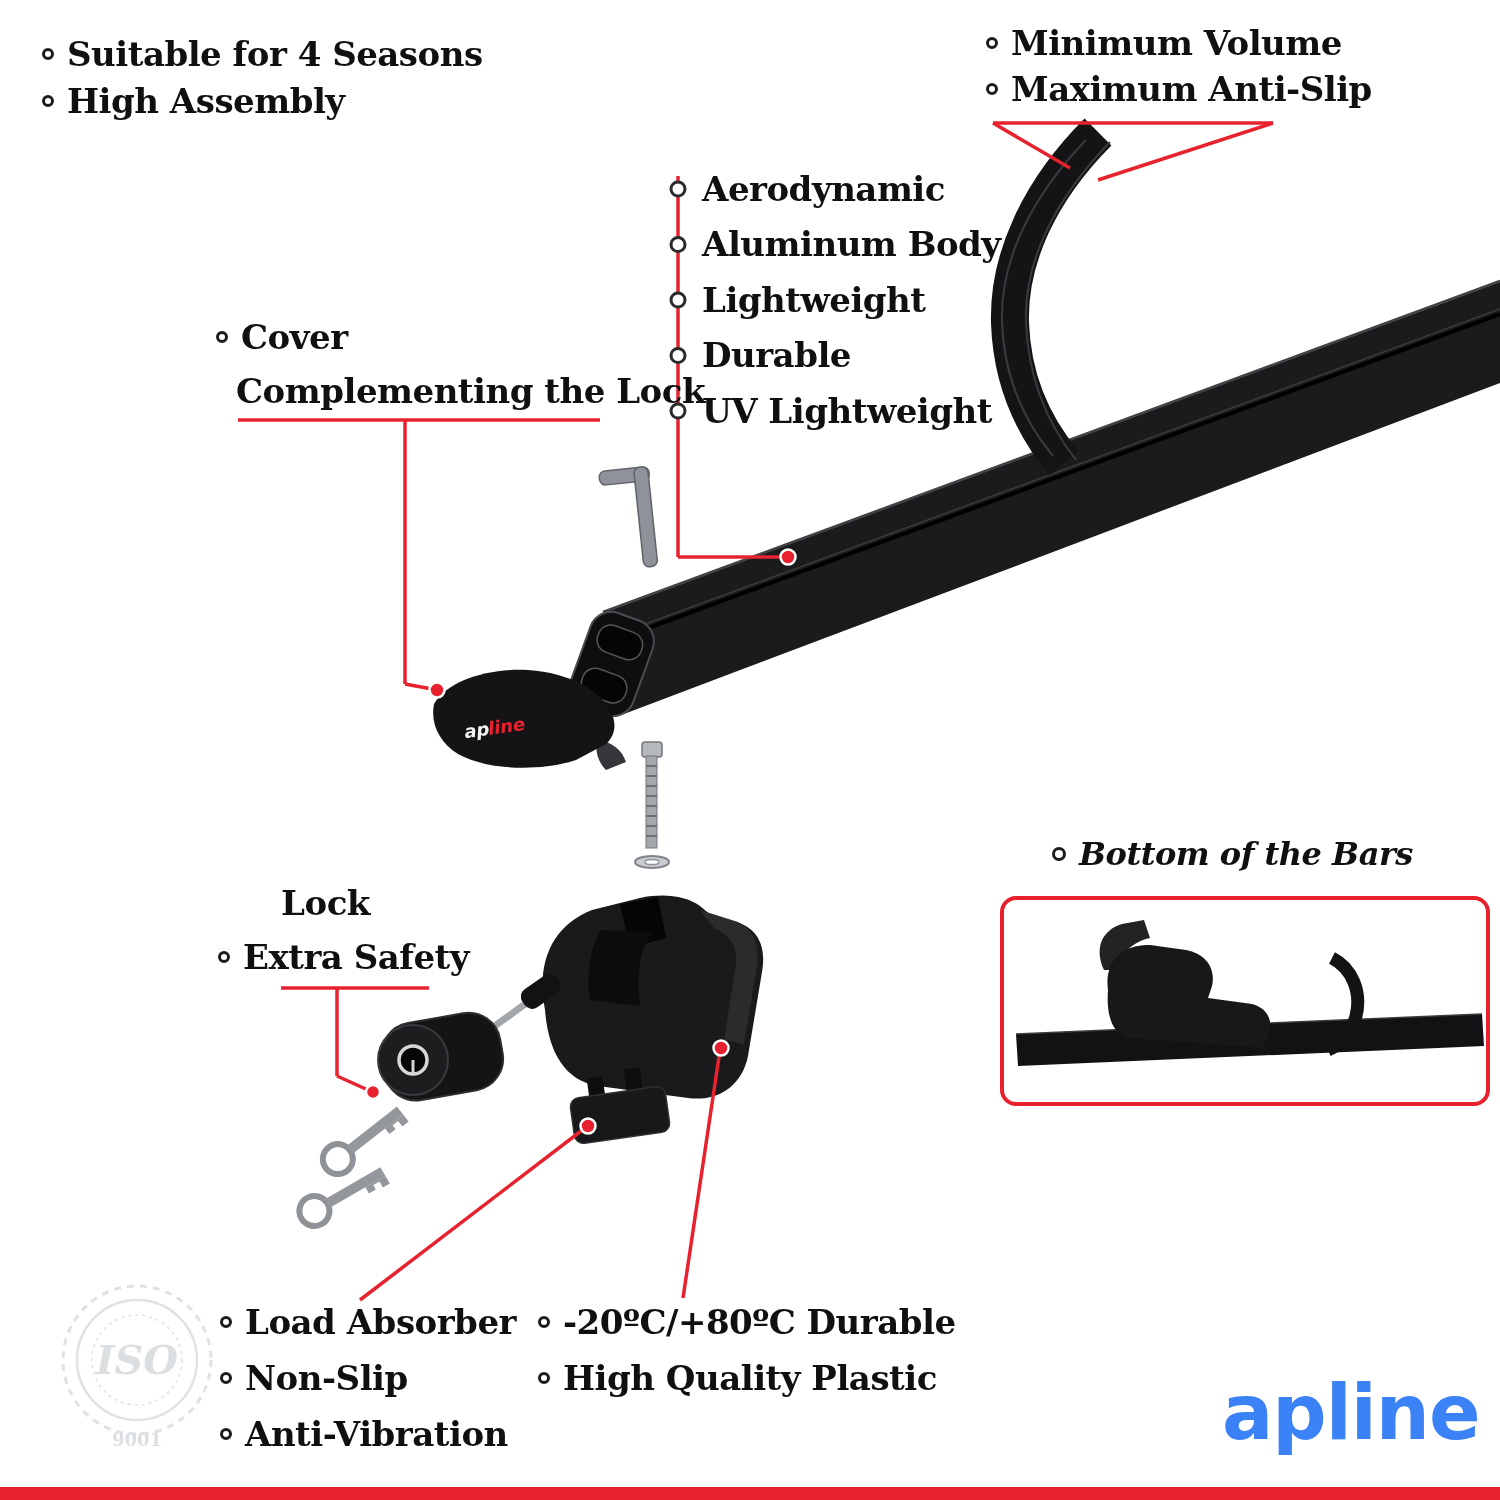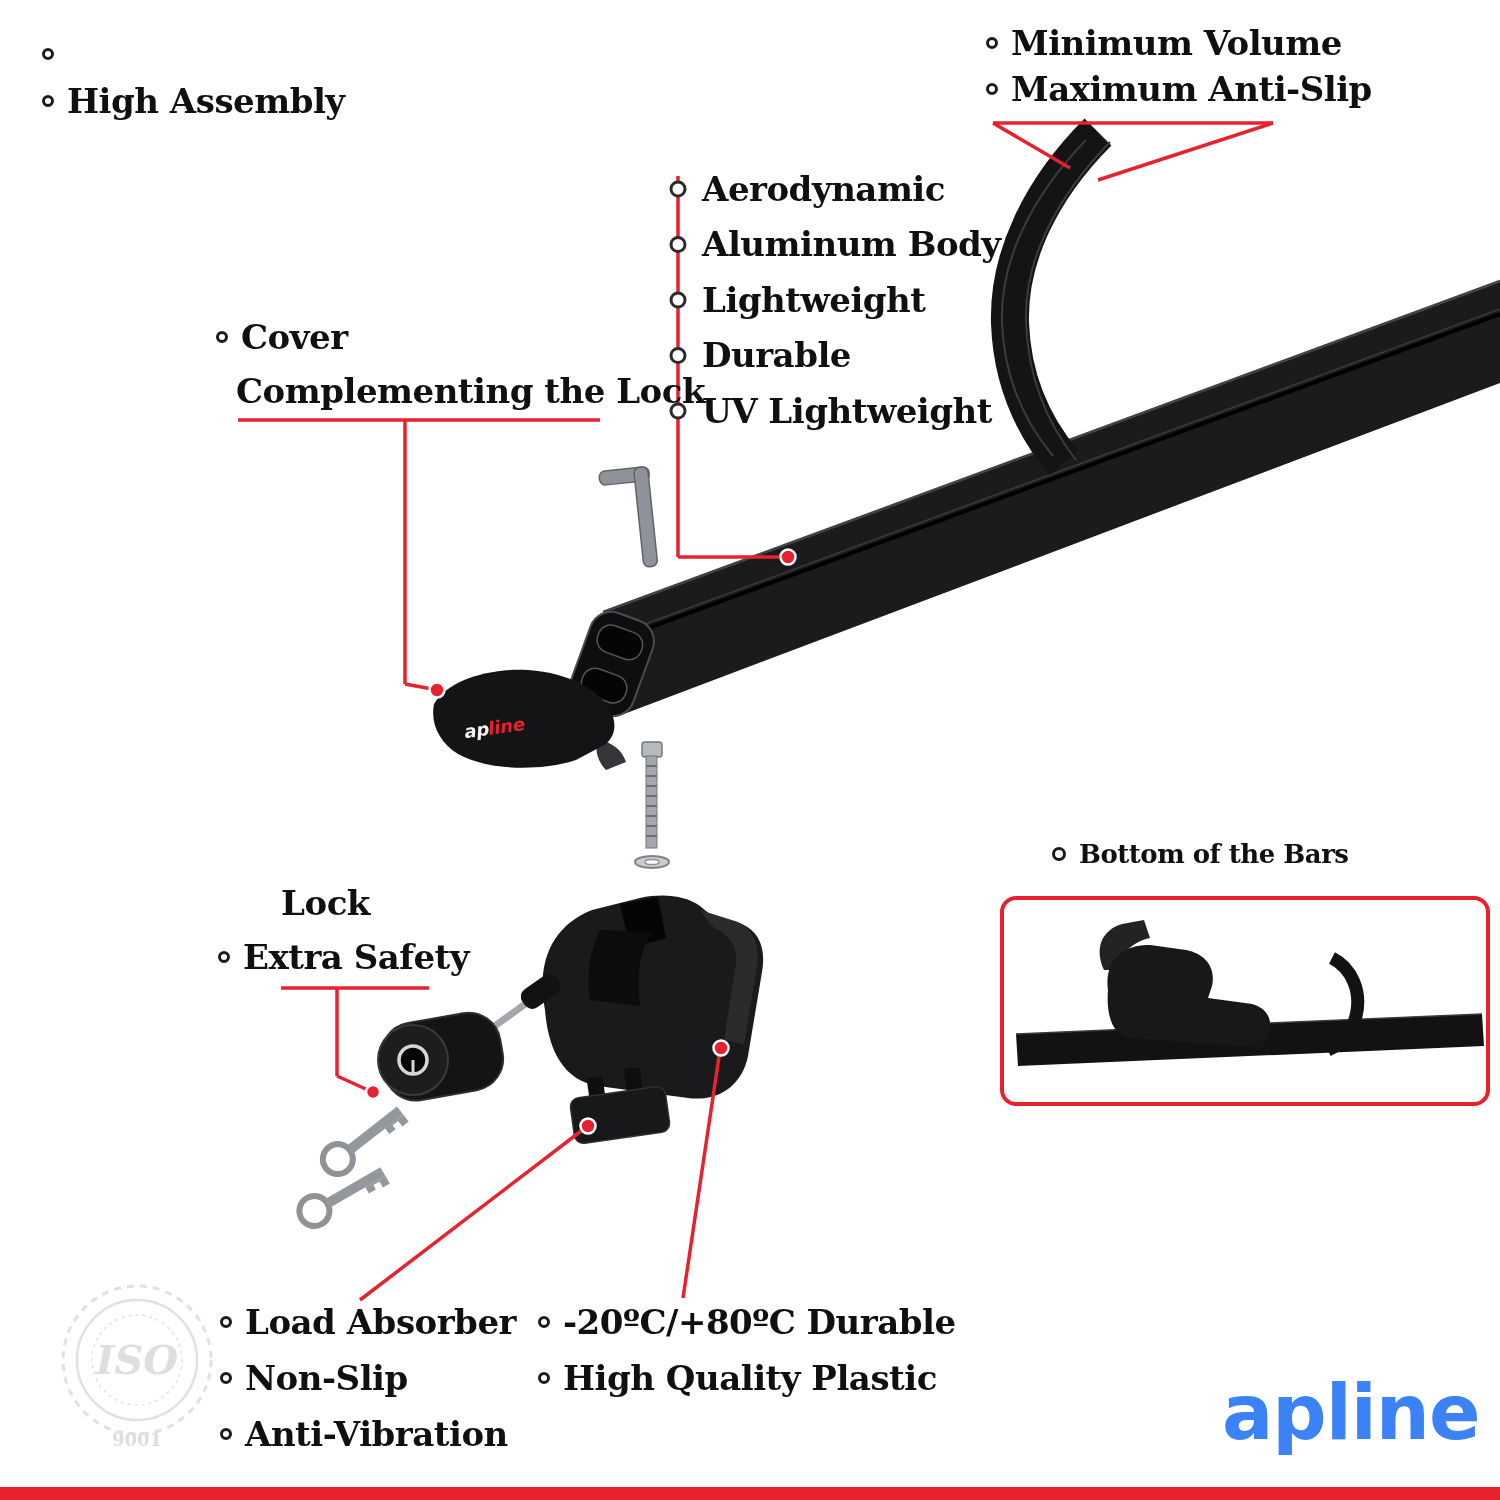--- a/index.html
+++ b/index.html
@@ -5,21 +5,21 @@
   :root { --accent:#e8212e; }
   * { margin:0; padding:0; box-sizing:border-box; }
   html,body { overflow:hidden; }
   body { width:1500px; height:1500px; background:#fff; font-family:"DejaVu Serif",serif; }
   .canvas { position:relative; width:1500px; height:1500px; background:#fff; overflow:hidden; }
   .art { position:absolute; left:0; top:0; }
   .label { position:absolute; color:#101010; }
   .li { display:flex; align-items:center; white-space:nowrap; }
   .txt { font-weight:700; font-size:34px; letter-spacing:-0.5px; }
   .ring { width:12px; height:12px; border:3px solid #1c1c1c; border-radius:50%; margin-right:13px; flex:0 0 auto; }
-  .heading .txt { font-size:26px; }
+  .heading .txt { font-size:32px;font-style:italic; }
   .heading .ring { width:14px; height:14px; border-width:3.5px; }
   #top-left-list .li { height:47px; }
   #top-right-list .li { height:46px; }
   #feature-list .li { height:55.5px; }
   #bottom-left-list .li, #bottom-right-list .li { height:56px; }
   #cover-label .li, #lock-label .li { height:54px; }
   .cl { stroke:var(--accent); stroke-width:3.5; fill:none; }
   .dot { fill:var(--accent); stroke:#fff; stroke-width:2.5; }
   .marker { fill:#fff; stroke:#2b2b2b; stroke-width:3; }
   .brandmark { position:absolute; font:700 76px "DejaVu Sans",sans-serif; color:#3b82f6; letter-spacing:-1px; }
@@ -159,20 +159,21 @@
         <circle class="marker" cx="678" cy="300" r="7"></circle>
         <circle class="marker" cx="678" cy="355.5" r="7"></circle>
         <circle class="marker" cx="678" cy="411" r="7"></circle>
       </g>
     </g>
   </svg>
 
   <div class="label" id="top-left-list" style="left:42px;top:30px;">
     <div class="li">
       <span class="ring"></span>
+      <span class="txt">Suitable for 4 Seasons</span>
     </div>
     <div class="li">
       <span class="ring"></span>
       <span class="txt">High Assembly</span>
     </div>
   </div>
 
   <div class="label" id="top-right-list" style="left:986px;top:20px;">
     <div class="li">
       <span class="ring"></span>

